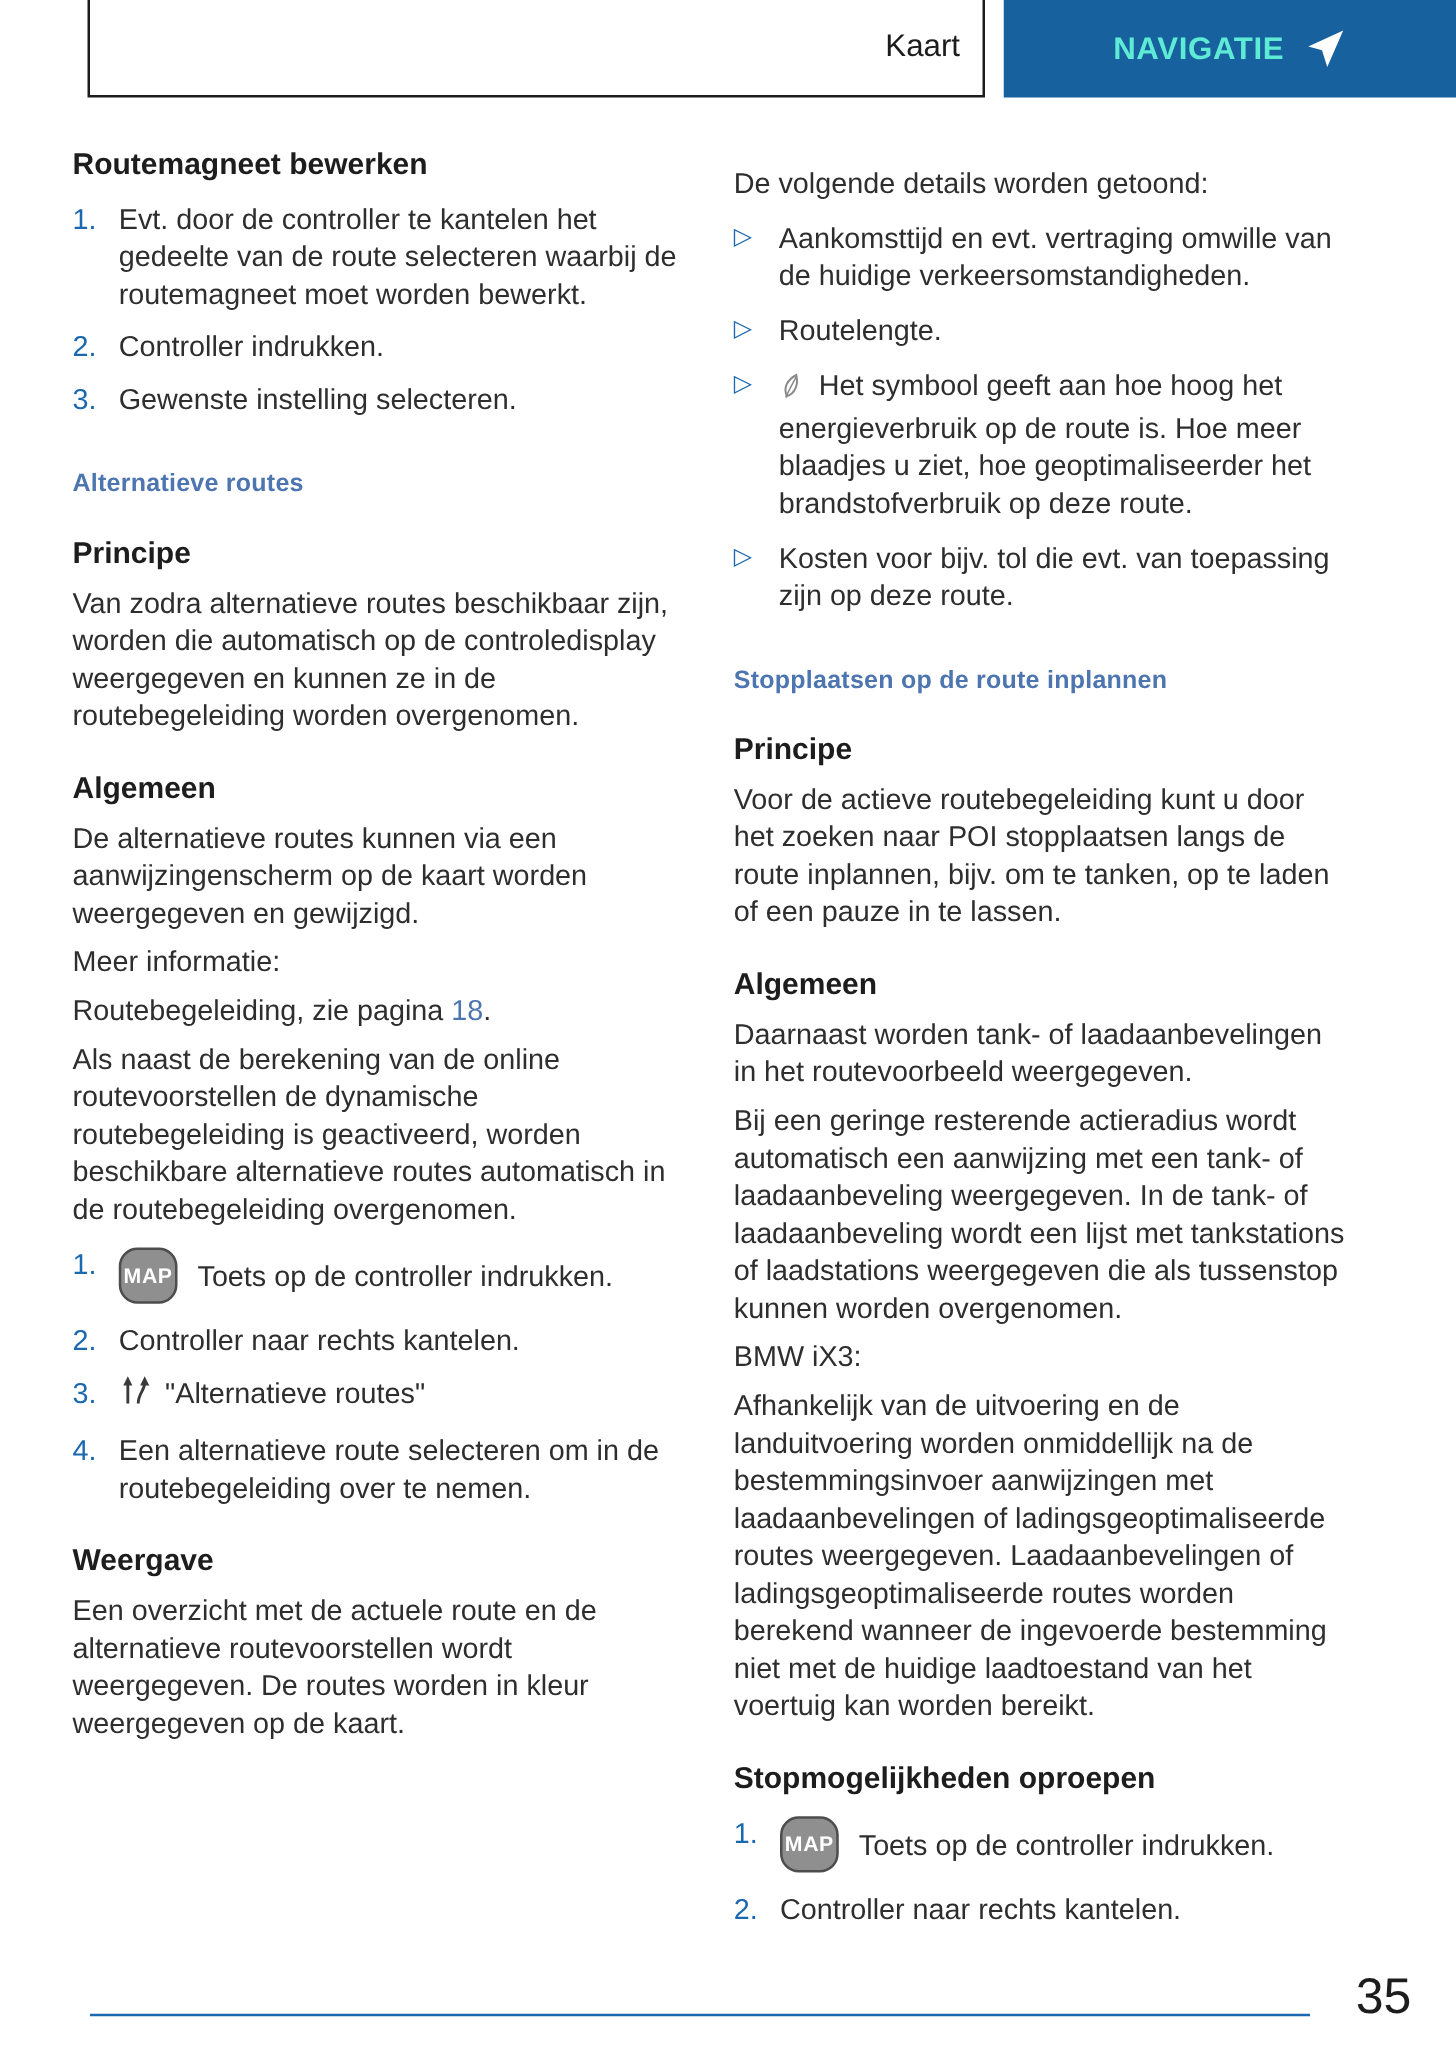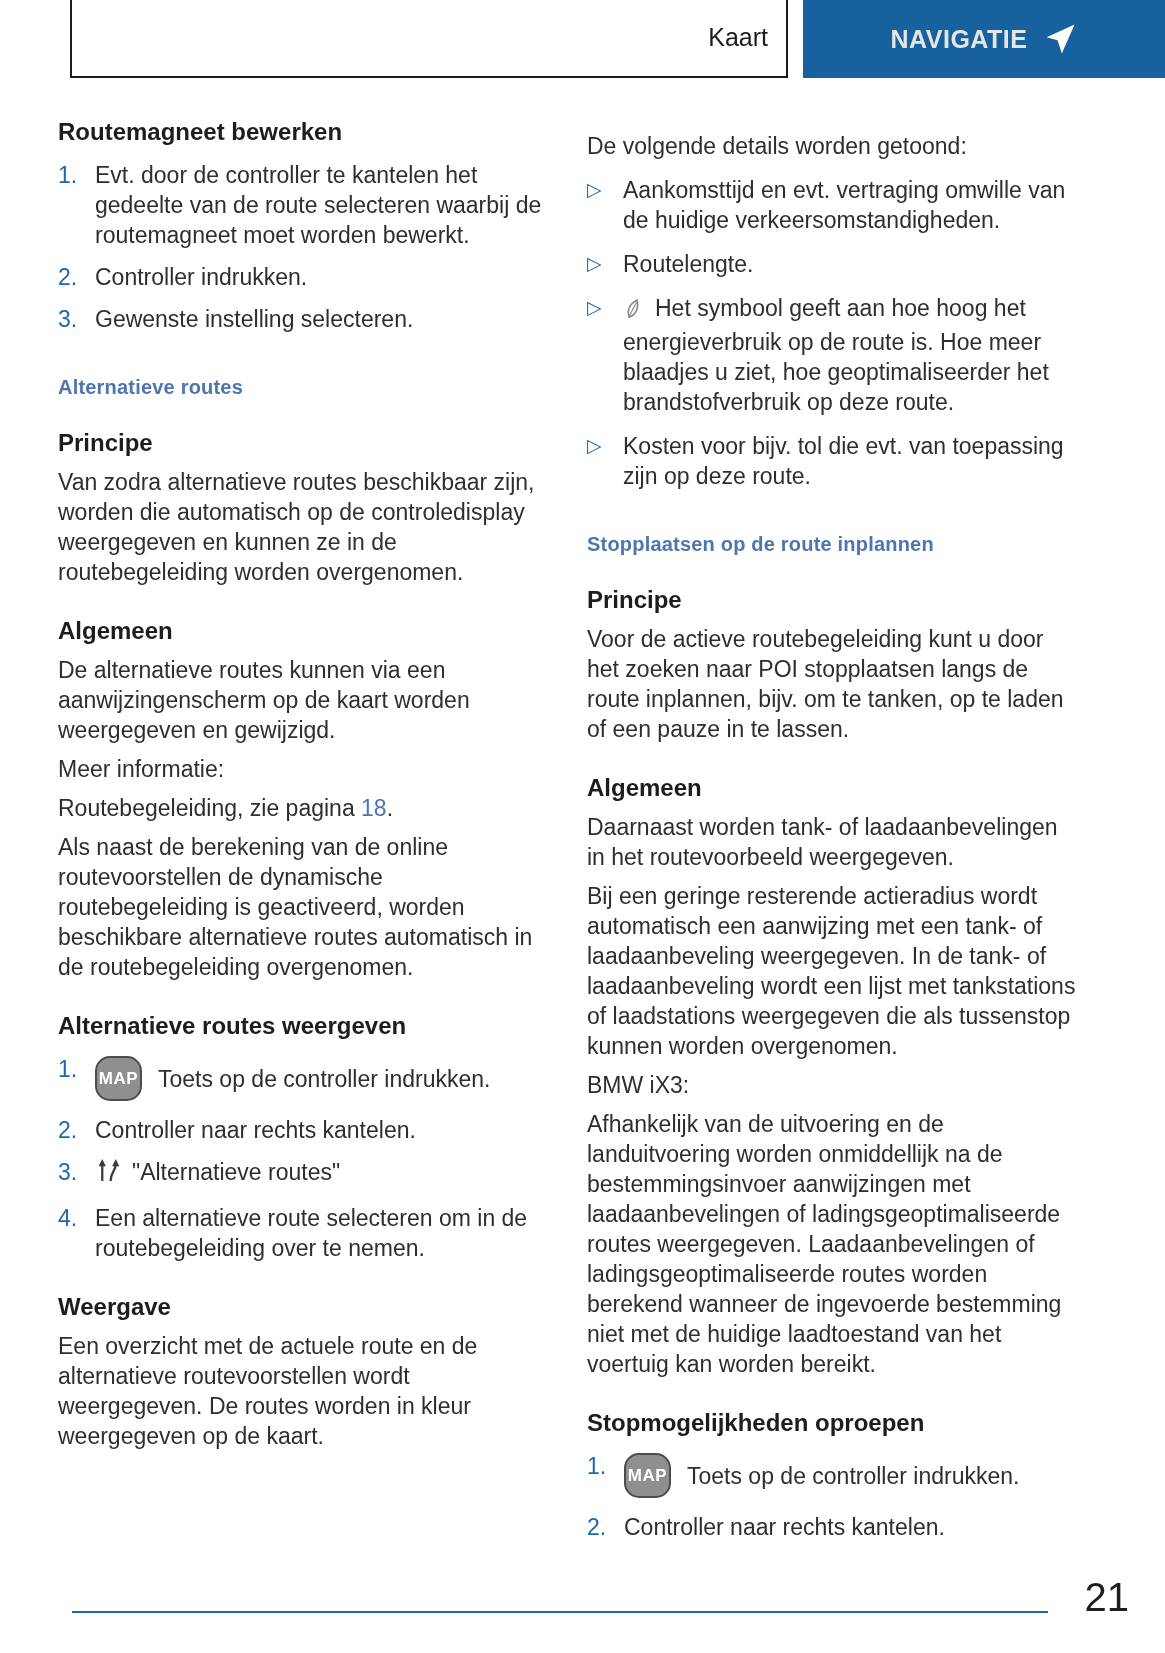--- a/index.html
+++ b/index.html
@@ -19,21 +19,21 @@
     background: #ffffff;
     border: 2px solid #1c1c1c;
     display: flex; align-items: center; justify-content: flex-end;
     padding-right: 18px;
     font-size: 25px; color: #1c1c1c;
   }
   .banner {
     position: absolute; left: 803px; top: 0; right: 0; height: 78px;
     background: #16619e;
     display: flex; align-items: center; justify-content: center; gap: 16px;
-    color: #e5e5e5;
+    color: #5eead4;
   }
   .banner-label { font-size: 25px; font-weight: bold; letter-spacing: 0.5px; }
   .banner-icon svg { display: block; }
 
   
   .content {
     position: absolute; top: 118px; left: 58px; right: 85px;
     display: flex; gap: 36px;
   }
   .col { flex: 1; min-width: 0; }
@@ -128,21 +128,20 @@
 
     <h3 class="sub">Principe</h3>
     <p class="body-text">Van zodra alternatieve routes beschikbaar zijn, worden die automatisch op de controledisplay weergegeven en kunnen ze in de routebegeleiding worden overgenomen.</p>
 
     <h3 class="sub">Algemeen</h3>
     <p class="body-text">De alternatieve routes kunnen via een aanwijzingenscherm op de kaart worden weergegeven en gewijzigd.</p>
     <p class="body-text">Meer informatie:</p>
     <p class="body-text"><span>Routebegeleiding, zie pagina </span><a class="page-link">18</a><span>.</span></p>
     <p class="body-text">Als naast de berekening van de online routevoorstellen de dynamische routebegeleiding is geactiveerd, worden beschikbare alternatieve routes automatisch in de routebegeleiding overgenomen.</p>
 
-    <h3 class="sub">Alternatieve routes weergeven</h3>
 
     <div class="steps">
       <div class="step">
         <span class="step-num">1.</span>
         <span class="step-body with-key">
           <span class="key-btn">MAP</span>
           <span>Toets op de controller indrukken.</span>
         </span>
       </div>
       <div class="step">
@@ -229,13 +228,13 @@
       <div class="step">
         <span class="step-num">2.</span>
         <span class="step-body">Controller naar rechts kantelen.</span>
       </div>
     </div>
 
   </div>
 </div>
 
 <div class="footer-rule"></div>
-<div class="page-number">21</div>
+<div class="page-number">35</div>
 
 </body></html>

